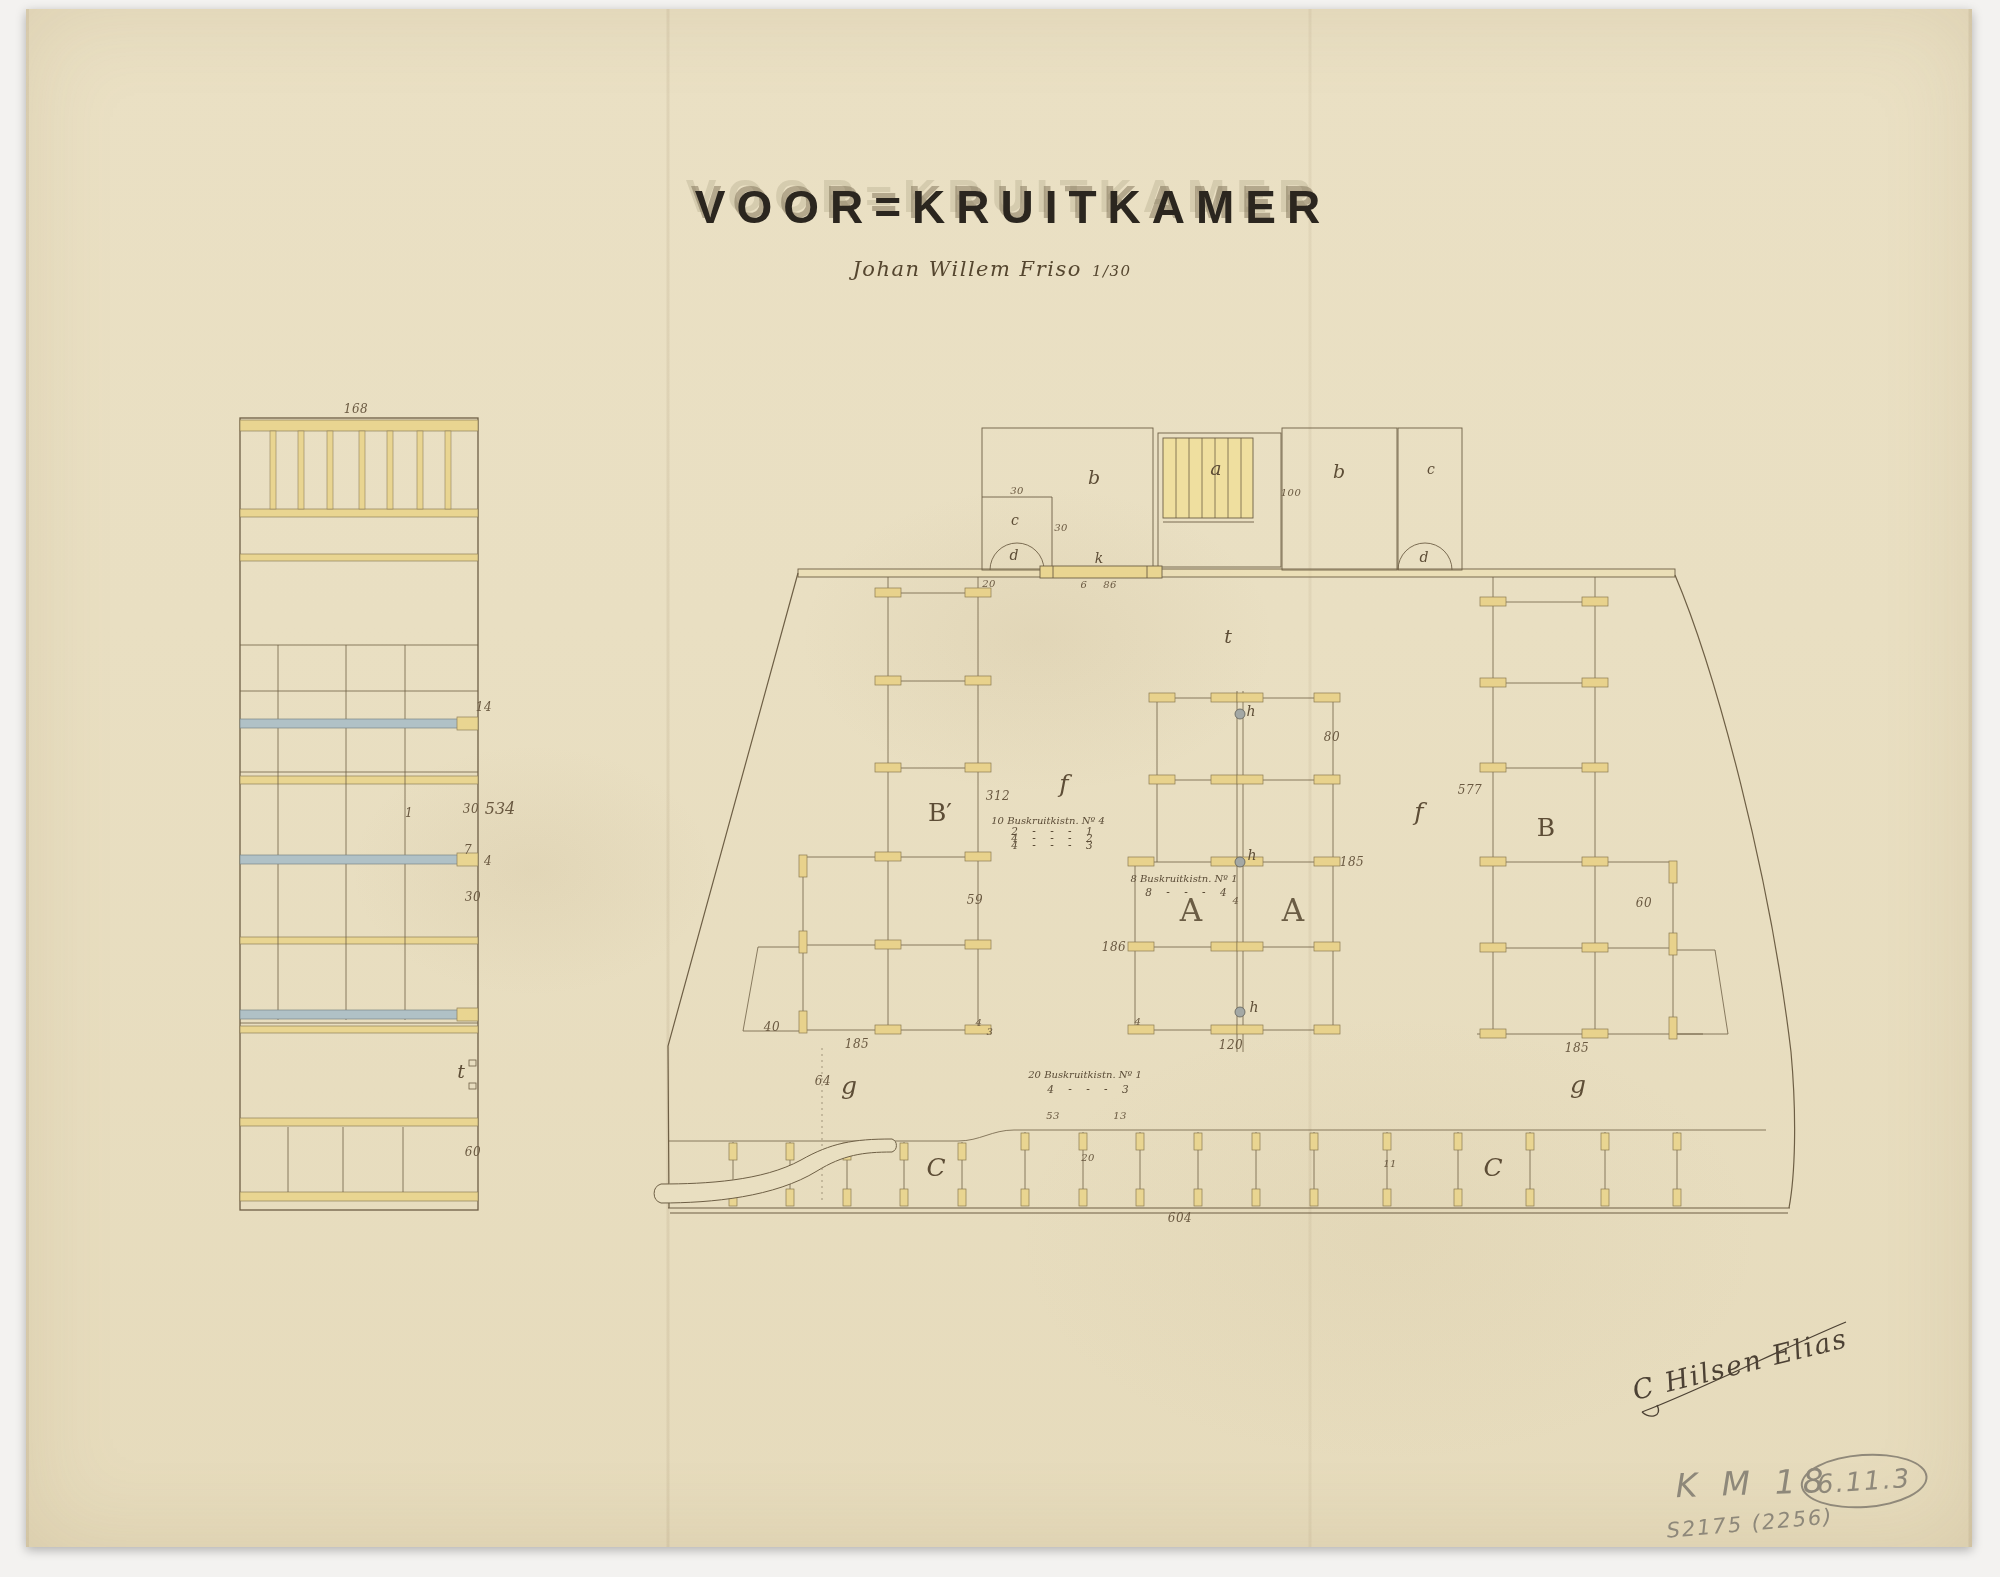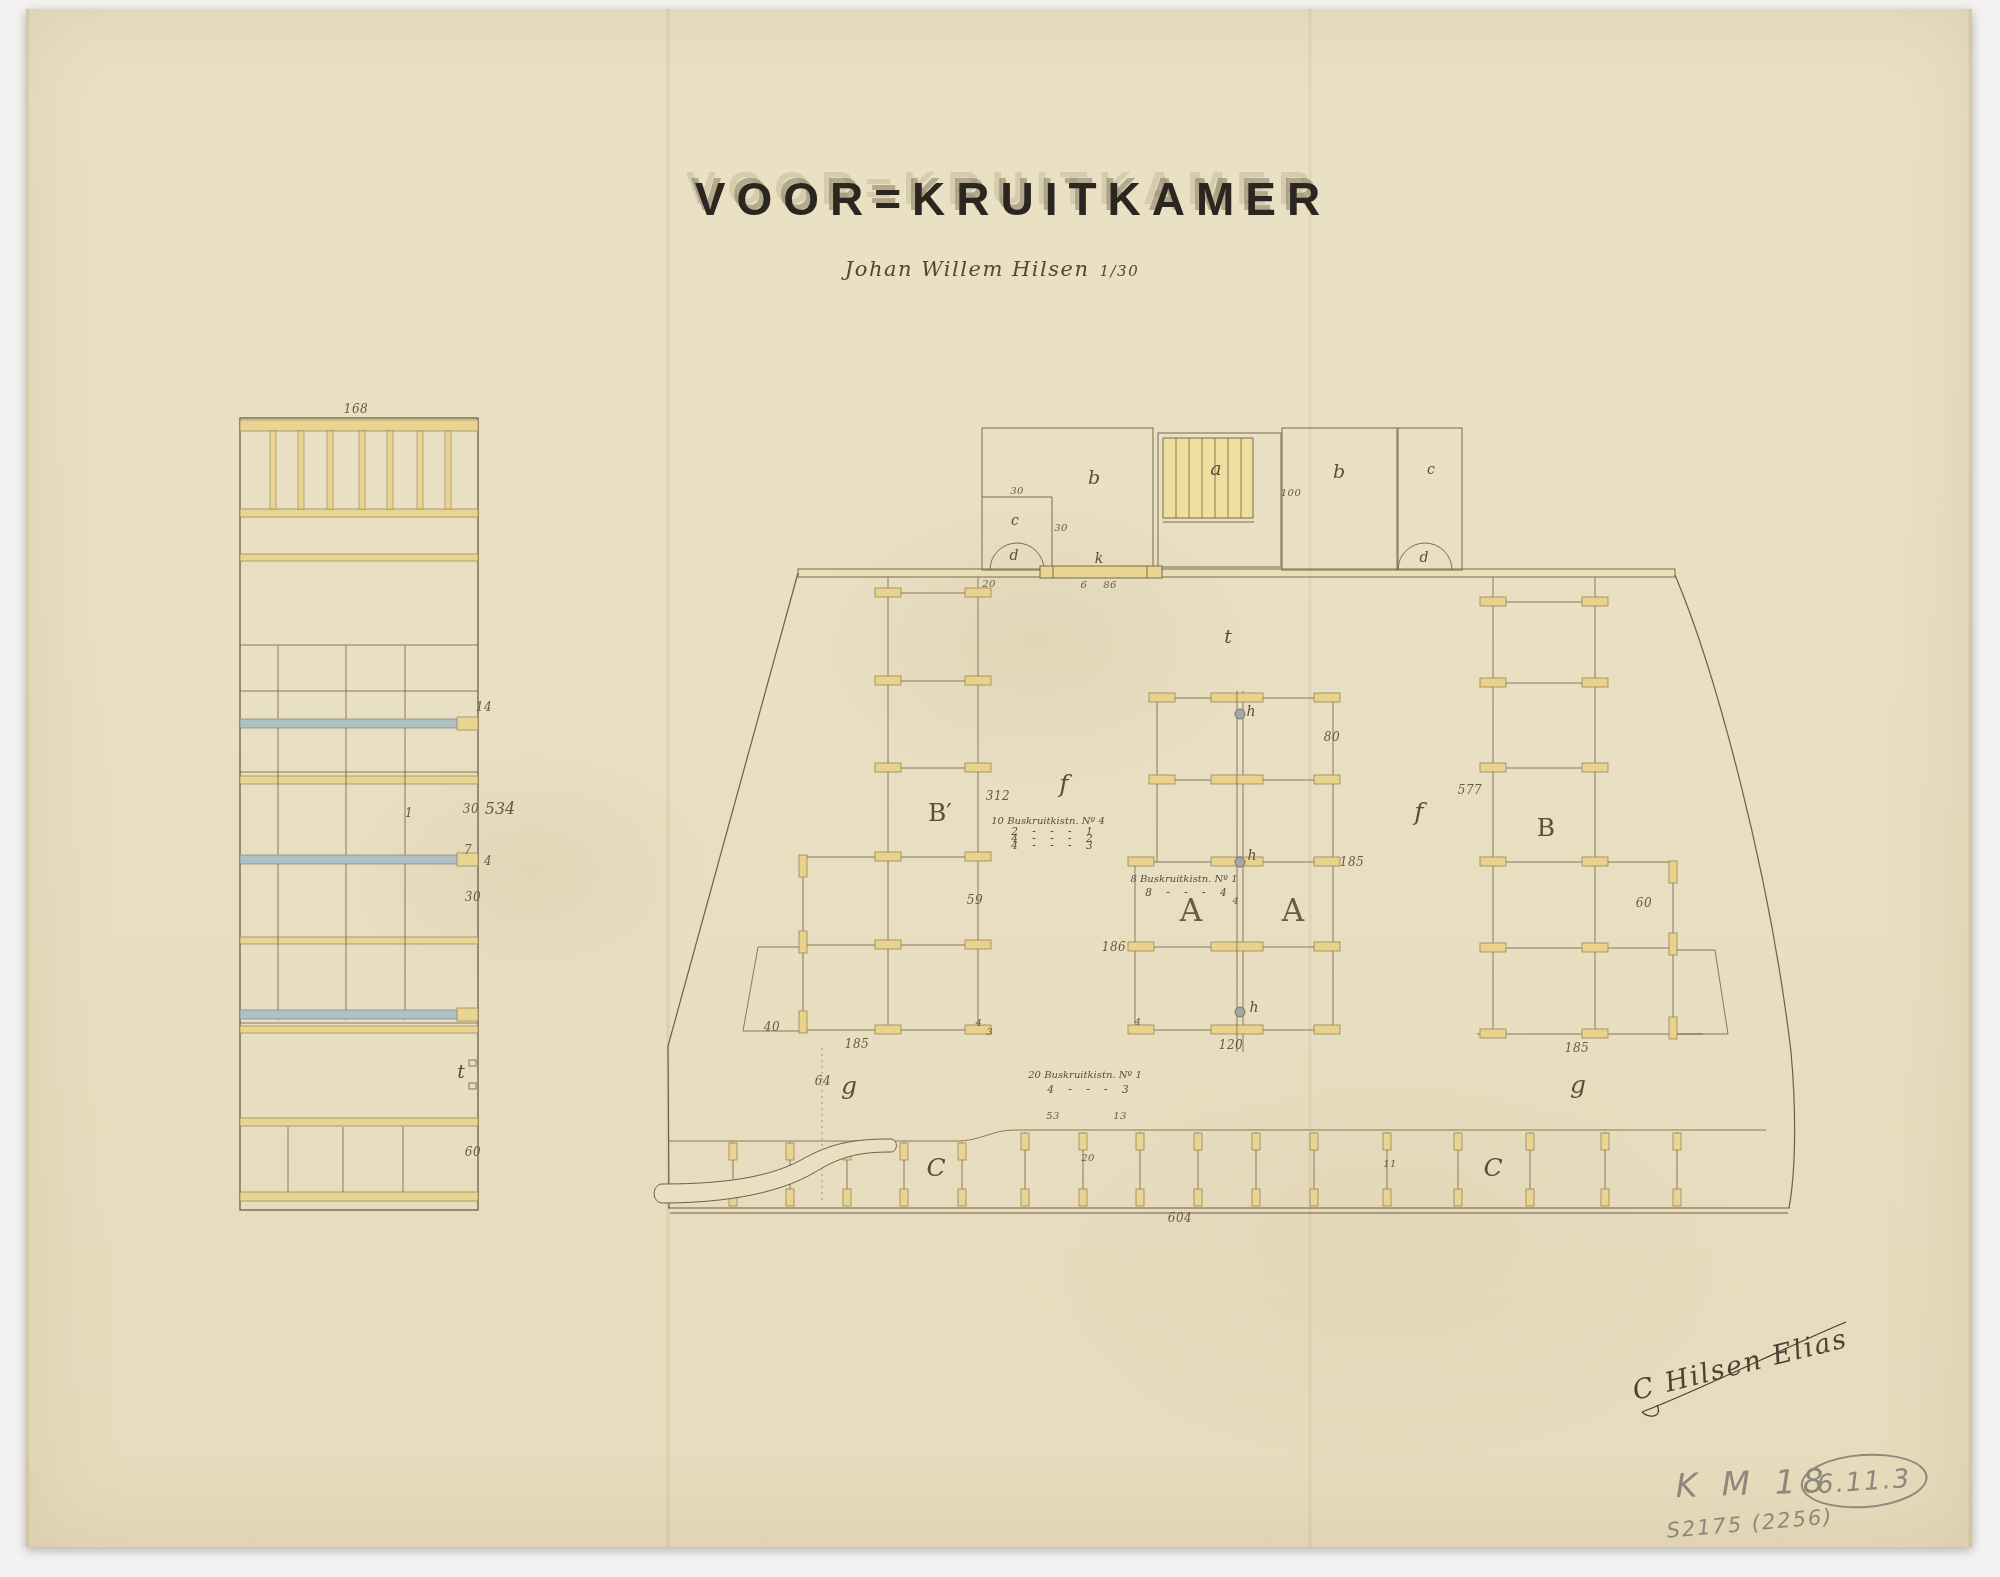--- a/index.html
+++ b/index.html
@@ -250,23 +250,23 @@
       <path d="M892,1139 C853,1139 831,1143 801,1160 C763,1181 706,1184 661,1184 A10,10 0 0 0 661,1203 C712,1203 775,1197 817,1171 C843,1155 863,1152 892,1152 A7,7 0 0 0 892,1139 Z" fill="#e9dfc1" stroke-width="1"></path>
     </g>
   </g>
 
   <g stroke="#4c4134" fill="none" stroke-width="1.3">
     <path d="M1642,1412 C1700,1390 1788,1346 1846,1322"></path>
     <path d="M1642,1412 C1650,1419 1663,1417 1657,1405"></path>
   </g>
 </svg>
 
-<div class="lbl title" style="left:1013px;top:199px">VOOR=KRUITKAMER</div>
+<div class="lbl title" style="left:1013px;top:207px">VOOR=KRUITKAMER</div>
 <div class="lbl subtitle" style="left:992px;top:269px">
-  <span>Johan Willem Hilsen</span><span class="scale">1/30</span>
+  <span>Johan Willem Friso</span><span class="scale">1/30</span>
 </div>
 
 <span class="lbl dim" style="left:356px;top:409px">168</span>
 <span class="lbl dim" style="left:484px;top:707px">14</span>
 <span class="lbl dim" style="left:409px;top:813px">1</span>
 <span class="lbl dim" style="left:471px;top:809px">30</span>
 <span class="lbl dim-lg" style="left:500px;top:809px">534</span>
 <span class="lbl dim" style="left:468px;top:850px">7</span>
 <span class="lbl dim" style="left:488px;top:861px">4</span>
 <span class="lbl dim" style="left:473px;top:897px">30</span>

